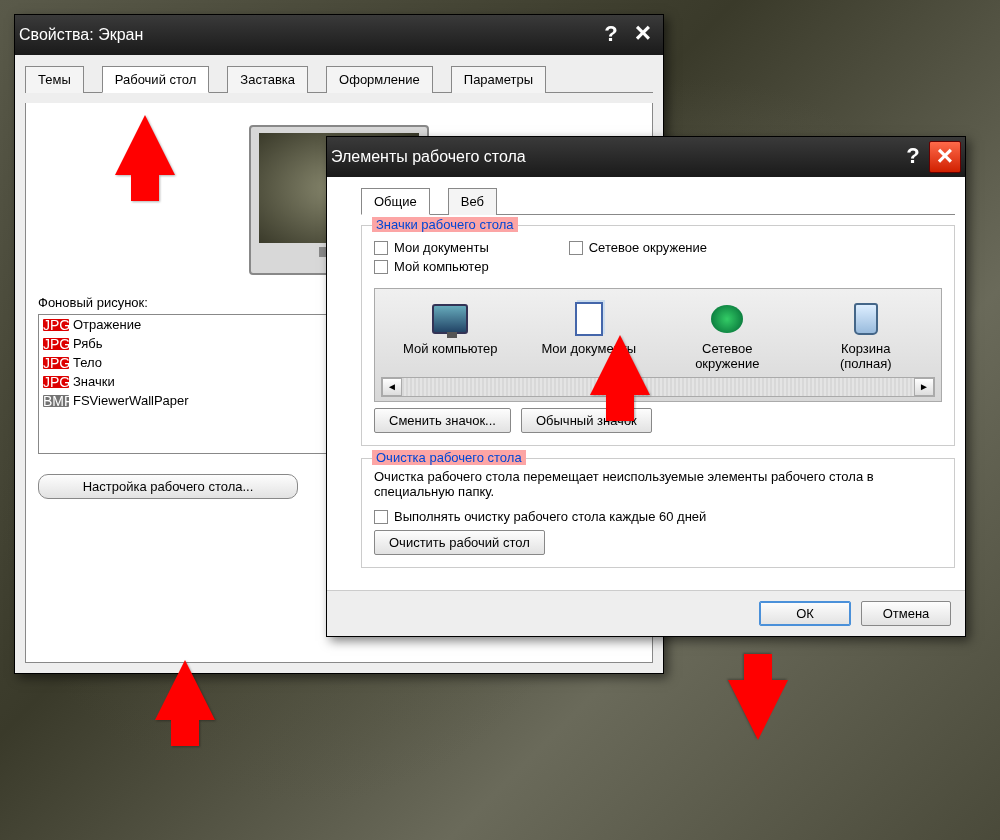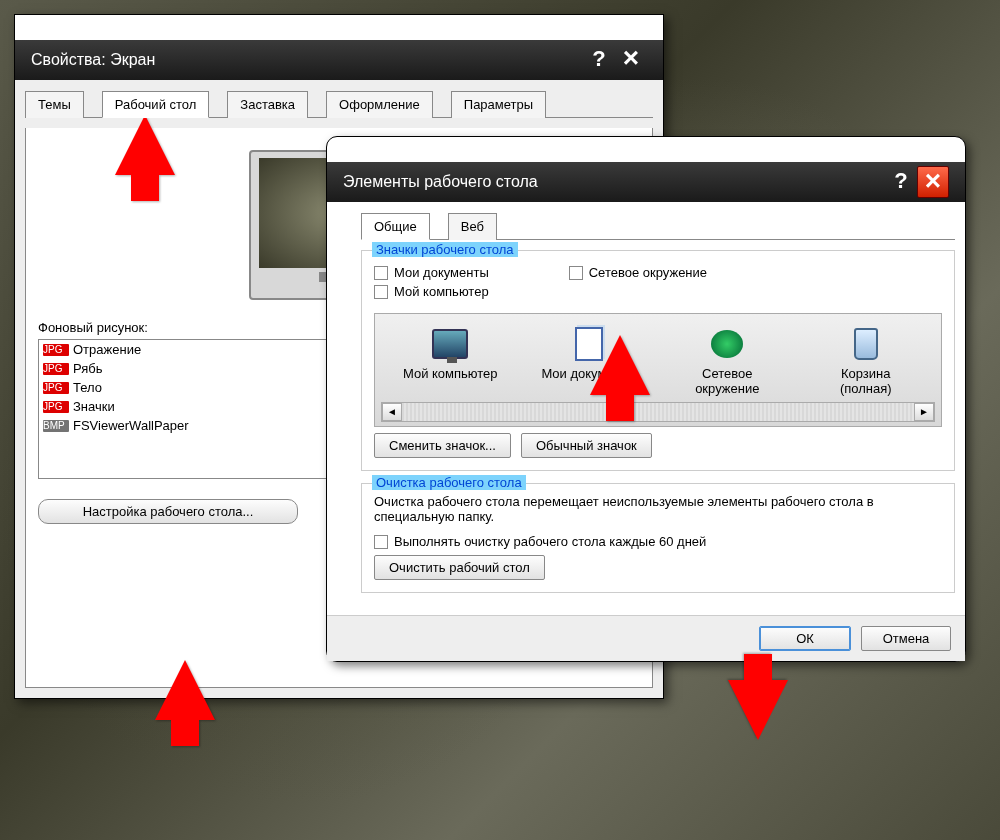--- a/index.html
+++ b/index.html
@@ -1,20 +1,20 @@
 <!DOCTYPE html>
 <html><head>
 <meta charset="utf-8">
 <style>
   * { box-sizing: border-box; margin: 0; padding: 0; font-family: Tahoma, sans-serif; font-size: 13px; }
   body { width: 1000px; height: 840px; background: linear-gradient(135deg, #5a5a4a 0%, #3a3a2a 40%, #6a6a5a 70%, #4a4a3a 100%); position: relative; overflow: hidden; }
   body::before { content:""; position:absolute; inset:0; background: radial-gradient(circle at 70% 40%, rgba(120,120,100,0.4), transparent 30%), radial-gradient(circle at 30% 60%, rgba(80,80,60,0.5), transparent 35%); }
 
   .window { position: absolute; background: #fff; border: 1px solid #000; box-shadow: 4px 4px 10px rgba(0,0,0,0.5); }
-  .titlebar { height: 40px; background: linear-gradient(180deg, #3a3a3a 0%, #1a1a1a 100%); color: #fff; display: flex; align-items: center; padding: 0 16px; justify-content: space-between; margin-top: 25px; }
+  .titlebar { height: 40px; background: linear-gradient(180deg, #3a3a3a 0%, #1a1a1a 100%); color: #fff; display: flex; align-items: center; padding: 0 4px; justify-content: space-between; }
   .titlebar .title { font-size: 16px; font-weight: normal; }
   .titlebar .controls { display: flex; gap: 4px; align-items: center; }
   .titlebar .help { width: 24px; height: 24px; color: #fff; font-size: 22px; font-weight: bold; text-align: center; line-height: 22px; cursor: pointer; }
   .titlebar .close { width: 32px; height: 32px; color: #fff; font-size: 28px; font-weight: bold; text-align: center; line-height: 28px; cursor: pointer; }
   .win2 .close { background: linear-gradient(180deg, #ff6a4a, #d02000); border-radius: 2px; border:1px solid #600; }
 
   .client { background: #eee; padding: 10px; }
 
   .tabs { display: flex; border-bottom: 1px solid #888; margin-bottom: 10px; }
   .tab { padding: 5px 12px; background: #fff; border: 1px solid #888; border-bottom: none; margin-right: 18px; cursor: pointer; position: relative; top: 1px; }
@@ -23,29 +23,29 @@
 
   .tabcontent { background: #fff; border: 1px solid #888; border-top: none; padding: 12px; }
 
   .monitor-preview { width: 180px; height: 150px; background: #d8d8d8; border: 2px solid #888; border-radius: 4px; margin: 10px auto 20px; display:flex; flex-direction:column; align-items:center; padding:6px;}
   .monitor-preview .screen { width: 160px; height: 110px; background: radial-gradient(ellipse at center, #8a8a70, #3a3a2a); }
   .monitor-preview .stand { width: 40px; height: 10px; background: #888; margin-top:4px;}
 
   .list-label { margin: 8px 0 4px; }
   .list { background: #fff; border: 1px solid #888; height: 140px; overflow-y: auto; }
   .list-item { display: flex; align-items: center; padding: 2px 4px; gap: 4px; }
-  .badge { display:inline-block; width: 26px; height: 12px; font-size: 10px; color:#fff; text-align:left; line-height:12px; border-radius:1px; }
+  .badge { display:inline-block; width: 26px; height: 12px; font-size: 14px; color:#fff; text-align:right; line-height:12px; border-radius:1px; }
   .badge.jpg { background: #d00; }
   .badge.bmp { background: #737373; }
 
   .btn { background: linear-gradient(180deg, #fdfdfd, #e2e2e2); border: 1px solid #888; padding: 4px 14px; cursor: pointer; border-radius: 2px; font-size: 13px; }
   .btn.default { border: 1px solid #4a90d9; box-shadow: 0 0 0 1px #4a90d9 inset; }
 
   .fieldset { border: 1px solid #ccc; padding: 10px 12px 12px; margin-bottom: 12px; position: relative; }
-  .fieldset .legend { position: absolute; top: -9px; left: 10px; background: #7dd3fc; padding: 0 4px; color: #0046d5; font-size: 13px; }
+  .fieldset .legend { position: absolute; top: -9px; left: 10px; background: #fca5a5; padding: 0 4px; color: #0046d5; font-size: 13px; }
 
   .checkbox-row { display: flex; align-items: center; gap: 6px; margin: 4px 0; }
   .checkbox { width: 14px; height: 14px; background: #fff; border: 1px solid #888; cursor: pointer; }
 
   .icon-strip { background: linear-gradient(180deg, #f0f0f0, #d8d8d8); border: 1px solid #aaa; padding: 10px 6px 4px; margin-top: 10px; }
   .icon-row { display: flex; justify-content: space-around; }
   .icon-cell { display:flex; flex-direction:column; align-items:center; width: 110px; text-align:center; font-size:12px; }
   .icon-cell .ico { width: 40px; height: 40px; display:flex; align-items:center; justify-content:center; margin-bottom:2px; }
   .scrollbar { display:flex; align-items:center; justify-content:space-between; margin-top:6px; background:#e8e8e8; border:1px solid #aaa; height:20px; }
   .scrollbar .arrow { width: 20px; height: 18px; background:linear-gradient(180deg,#fff,#ddd); border:1px solid #aaa; text-align:center; line-height:16px; cursor:pointer; font-size:10px; }
@@ -112,21 +112,21 @@
             <span>FSViewerWallPaper</span>
           </div>
       </div>
       <div style="margin-top:20px;">
         <button class="btn" style="width:260px;border-radius:10px;">Настройка рабочего стола...</button>
       </div>
     </div>
   </div>
 </div>
 
-<div class="window win2" style="left:326px; top:136px; width:640px;border-radius:11px;">
+<div class="window win2" style="left:326px; top:136px; width:640px;">
   <div class="titlebar">
     <span class="title">Элементы рабочего стола</span>
     <div class="controls">
       <span class="help">?</span>
       <span class="close">×</span>
     </div>
   </div>
   <div class="client" style="background:#fff;padding-left:34px;">
     <div class="tabs">
       <div class="tab active">Общие</div>

